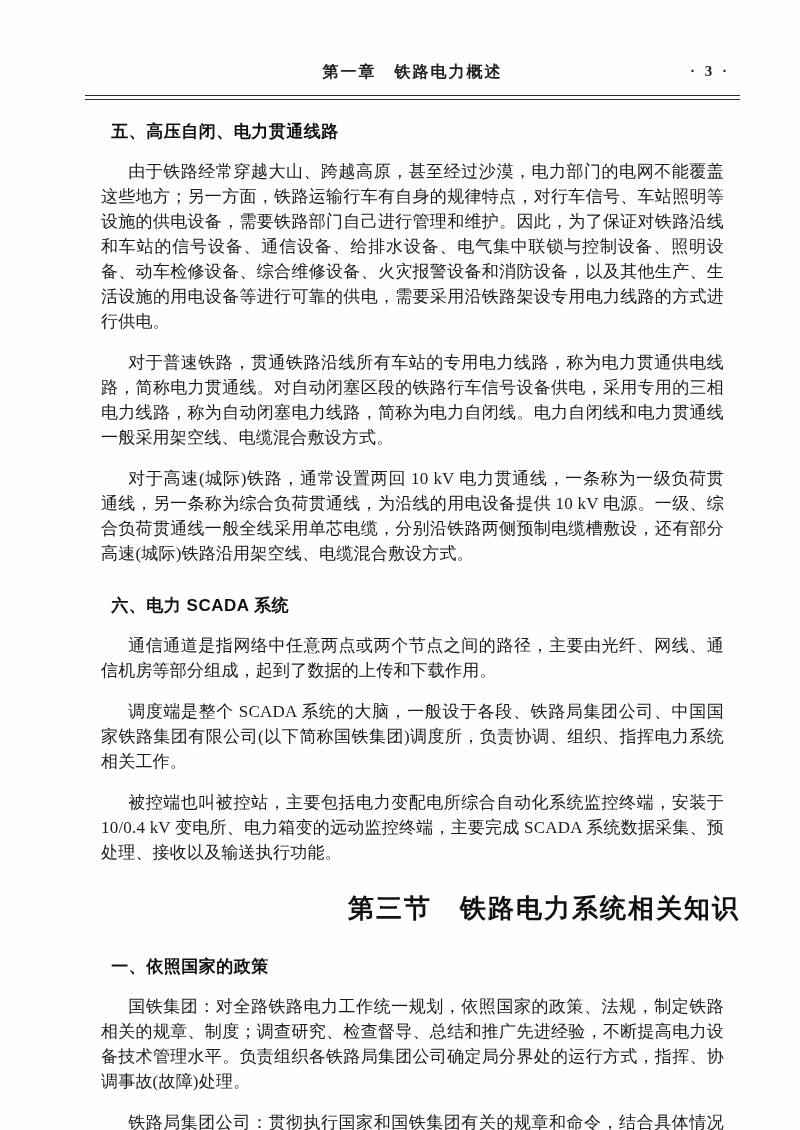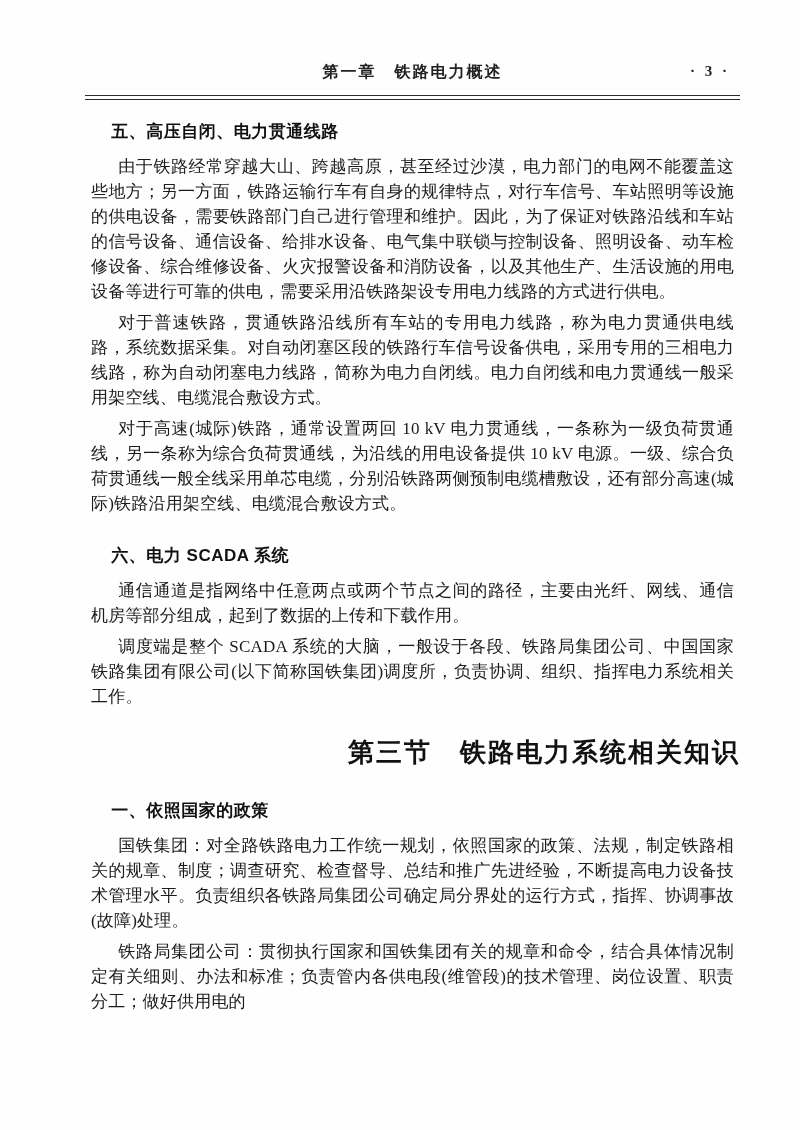--- a/index.html
+++ b/index.html
@@ -48,21 +48,21 @@
     color: #222;
   }
   .header-rule {
     height: 2.5px;
     border-top: 1.6px solid #2c2c2c;
     border-bottom: 1px solid #2c2c2c;
     margin-top: 9px;
     margin-bottom: 10px;
   }
   .content p.body-para {
-    margin: 6px;
+    margin: 16px;
     font-size: 17px;
     line-height: 25px;
     text-align: justify;
     text-indent: 1.6em;
     letter-spacing: 0.2px;
   }
   .content .sub-heading {
     font-family: "Liberation Sans", "DejaVu Sans", sans-serif;
     font-size: 17px;
     font-weight: bold;
@@ -96,31 +96,32 @@
     </div>
 
     <div class="header-rule"></div>
 
     <div class="content">
 
       <div class="sub-heading first">五、高压自闭、电力贯通线路</div>
 
       <p class="body-para">由于铁路经常穿越大山、跨越高原，甚至经过沙漠，电力部门的电网不能覆盖这些地方；另一方面，铁路运输行车有自身的规律特点，对行车信号、车站照明等设施的供电设备，需要铁路部门自己进行管理和维护。因此，为了保证对铁路沿线和车站的信号设备、通信设备、给排水设备、电气集中联锁与控制设备、照明设备、动车检修设备、综合维修设备、火灾报警设备和消防设备，以及其他生产、生活设施的用电设备等进行可靠的供电，需要采用沿铁路架设专用电力线路的方式进行供电。</p>
 
-      <p class="body-para">对于普速铁路，贯通铁路沿线所有车站的专用电力线路，称为电力贯通供电线路，系统数据采集。对自动闭塞区段的铁路行车信号设备供电，采用专用的三相电力线路，称为自动闭塞电力线路，简称为电力自闭线。电力自闭线和电力贯通线一般采用架空线、电缆混合敷设方式。</p>
+      <p class="body-para">对于普速铁路，贯通铁路沿线所有车站的专用电力线路，称为电力贯通供电线路，简称电力贯通线。对自动闭塞区段的铁路行车信号设备供电，采用专用的三相电力线路，称为自动闭塞电力线路，简称为电力自闭线。电力自闭线和电力贯通线一般采用架空线、电缆混合敷设方式。</p>
 
       <p class="body-para">对于高速(城际)铁路，通常设置两回 10 kV 电力贯通线，一条称为一级负荷贯通线，另一条称为综合负荷贯通线，为沿线的用电设备提供 10 kV 电源。一级、综合负荷贯通线一般全线采用单芯电缆，分别沿铁路两侧预制电缆槽敷设，还有部分高速(城际)铁路沿用架空线、电缆混合敷设方式。</p>
 
       <div class="sub-heading">六、电力 SCADA 系统</div>
 
 
       <p class="body-para">通信通道是指网络中任意两点或两个节点之间的路径，主要由光纤、网线、通信机房等部分组成，起到了数据的上传和下载作用。</p>
 
       <p class="body-para">调度端是整个 SCADA 系统的大脑，一般设于各段、铁路局集团公司、中国国家铁路集团有限公司(以下简称国铁集团)调度所，负责协调、组织、指挥电力系统相关工作。</p>
 
+      <p class="body-para">被控端也叫被控站，主要包括电力变配电所综合自动化系统监控终端，安装于 10/0.4 kV 变电所、电力箱变的远动监控终端，主要完成 SCADA 系统数据采集、预处理、接收以及输送执行功能。</p>
 
       <div class="section-title">第三节　铁路电力系统相关知识</div>
 
       <div class="sub-heading">一、依照国家的政策</div>
 
       <p class="body-para">国铁集团：对全路铁路电力工作统一规划，依照国家的政策、法规，制定铁路相关的规章、制度；调查研究、检查督导、总结和推广先进经验，不断提高电力设备技术管理水平。负责组织各铁路局集团公司确定局分界处的运行方式，指挥、协调事故(故障)处理。</p>
 
       <p class="body-para">铁路局集团公司：贯彻执行国家和国铁集团有关的规章和命令，结合具体情况制定有关细则、办法和标准；负责管内各供电段(维管段)的技术管理、岗位设置、职责分工；做好供用电的</p>
 
     </div>

